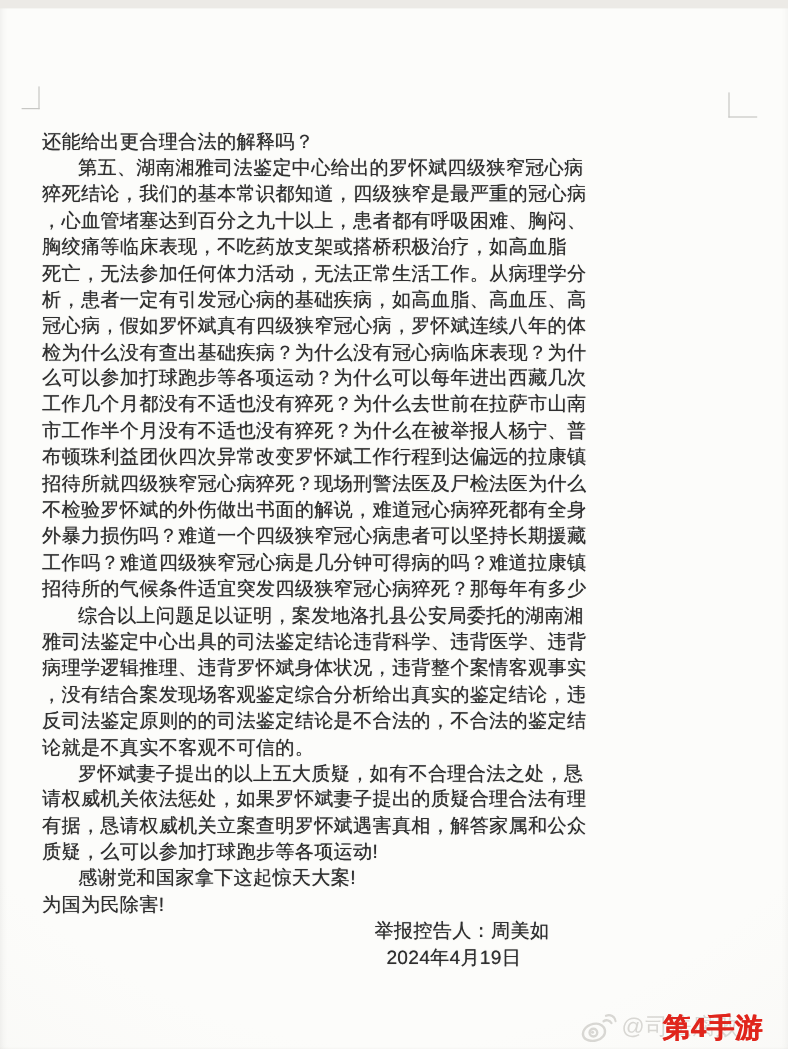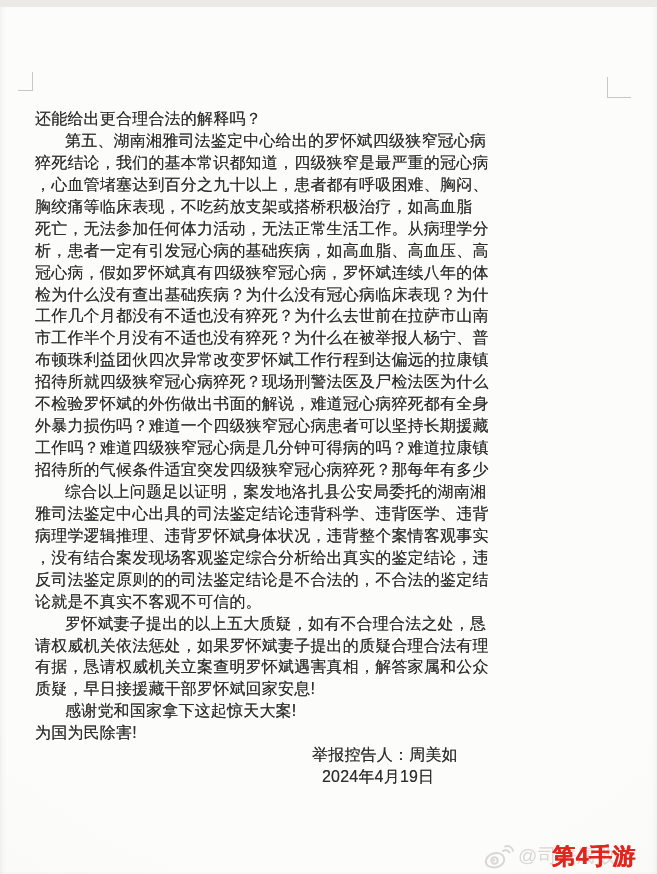--- a/index.html
+++ b/index.html
@@ -67,38 +67,39 @@
   <div class="doc" id="doc-body">
       <div class="doc-line">还能给出更合理合法的解释吗？</div>
       <div class="doc-line indent">第五、湖南湘雅司法鉴定中心给出的罗怀斌四级狭窄冠心病</div>
       <div class="doc-line">猝死结论，我们的基本常识都知道，四级狭窄是最严重的冠心病</div>
       <div class="doc-line">，心血管堵塞达到百分之九十以上，患者都有呼吸困难、胸闷、</div>
       <div class="doc-line">胸绞痛等临床表现，不吃药放支架或搭桥积极治疗，如高血脂</div>
       <div class="doc-line">死亡，无法参加任何体力活动，无法正常生活工作。从病理学分</div>
       <div class="doc-line">析，患者一定有引发冠心病的基础疾病，如高血脂、高血压、高</div>
       <div class="doc-line">冠心病，假如罗怀斌真有四级狭窄冠心病，罗怀斌连续八年的体</div>
       <div class="doc-line">检为什么没有查出基础疾病？为什么没有冠心病临床表现？为什</div>
+      <div class="doc-line">么可以参加打球跑步等各项运动？为什么可以每年进出西藏几次</div>
       <div class="doc-line">工作几个月都没有不适也没有猝死？为什么去世前在拉萨市山南</div>
       <div class="doc-line">市工作半个月没有不适也没有猝死？为什么在被举报人杨宁、普</div>
       <div class="doc-line">布顿珠利益团伙四次异常改变罗怀斌工作行程到达偏远的拉康镇</div>
       <div class="doc-line">招待所就四级狭窄冠心病猝死？现场刑警法医及尸检法医为什么</div>
       <div class="doc-line">不检验罗怀斌的外伤做出书面的解说，难道冠心病猝死都有全身</div>
       <div class="doc-line">外暴力损伤吗？难道一个四级狭窄冠心病患者可以坚持长期援藏</div>
       <div class="doc-line">工作吗？难道四级狭窄冠心病是几分钟可得病的吗？难道拉康镇</div>
       <div class="doc-line">招待所的气候条件适宜突发四级狭窄冠心病猝死？那每年有多少</div>
       <div class="doc-line indent">综合以上问题足以证明，案发地洛扎县公安局委托的湖南湘</div>
       <div class="doc-line">雅司法鉴定中心出具的司法鉴定结论违背科学、违背医学、违背</div>
       <div class="doc-line">病理学逻辑推理、违背罗怀斌身体状况，违背整个案情客观事实</div>
       <div class="doc-line">，没有结合案发现场客观鉴定综合分析给出真实的鉴定结论，违</div>
       <div class="doc-line">反司法鉴定原则的的司法鉴定结论是不合法的，不合法的鉴定结</div>
       <div class="doc-line">论就是不真实不客观不可信的。</div>
       <div class="doc-line indent">罗怀斌妻子提出的以上五大质疑，如有不合理合法之处，恳</div>
       <div class="doc-line">请权威机关依法惩处，如果罗怀斌妻子提出的质疑合理合法有理</div>
       <div class="doc-line">有据，恳请权威机关立案查明罗怀斌遇害真相，解答家属和公众</div>
-      <div class="doc-line">质疑，早日接援藏干部罗怀斌回家安息!</div>
+      <div class="doc-line">质疑，么可以参加打球跑步等各项运动!</div>
       <div class="doc-line indent">感谢党和国家拿下这起惊天大案!</div>
       <div class="doc-line">为国为民除害!</div>
       <div class="doc-line sig1">举报控告人：周美如</div>
       <div class="doc-line sig2">2024年4月19日</div>
     </div>
 
   <div class="wm-weibo">
     <svg width="30" height="25" viewBox="0 0 30 25">
       <g fill="none" stroke="#d8d7d3" stroke-width="2">
         <path d="M13 9 C5 9 1 15 2 19 C3 23 9 24 13 23 C18 22 21 18 20 14 C19.3 11.5 16.5 9 13 9 Z"></path>

